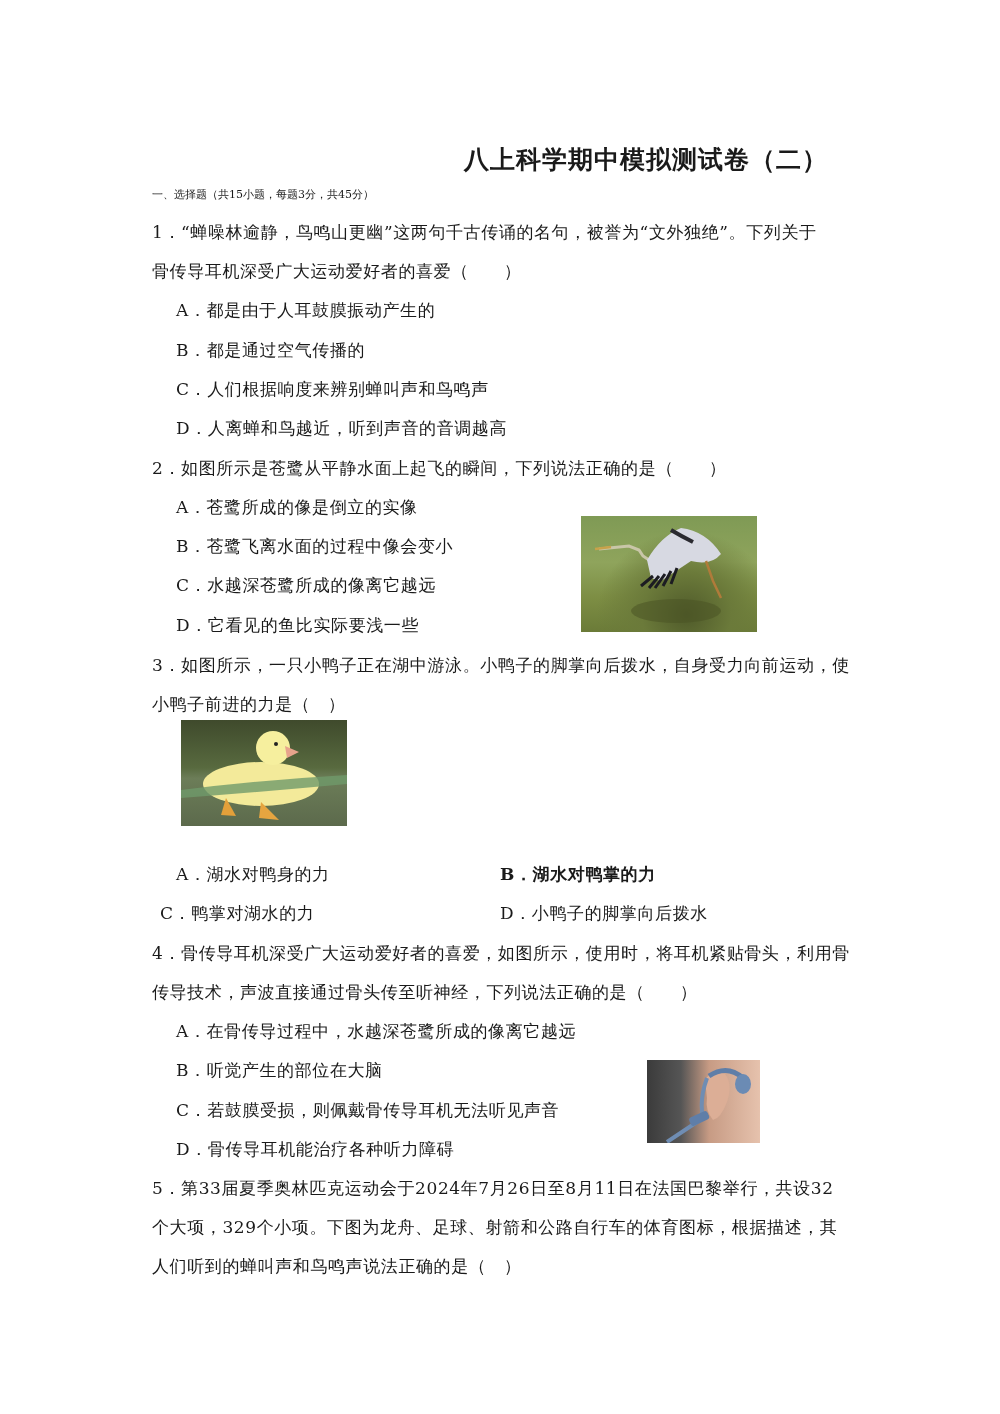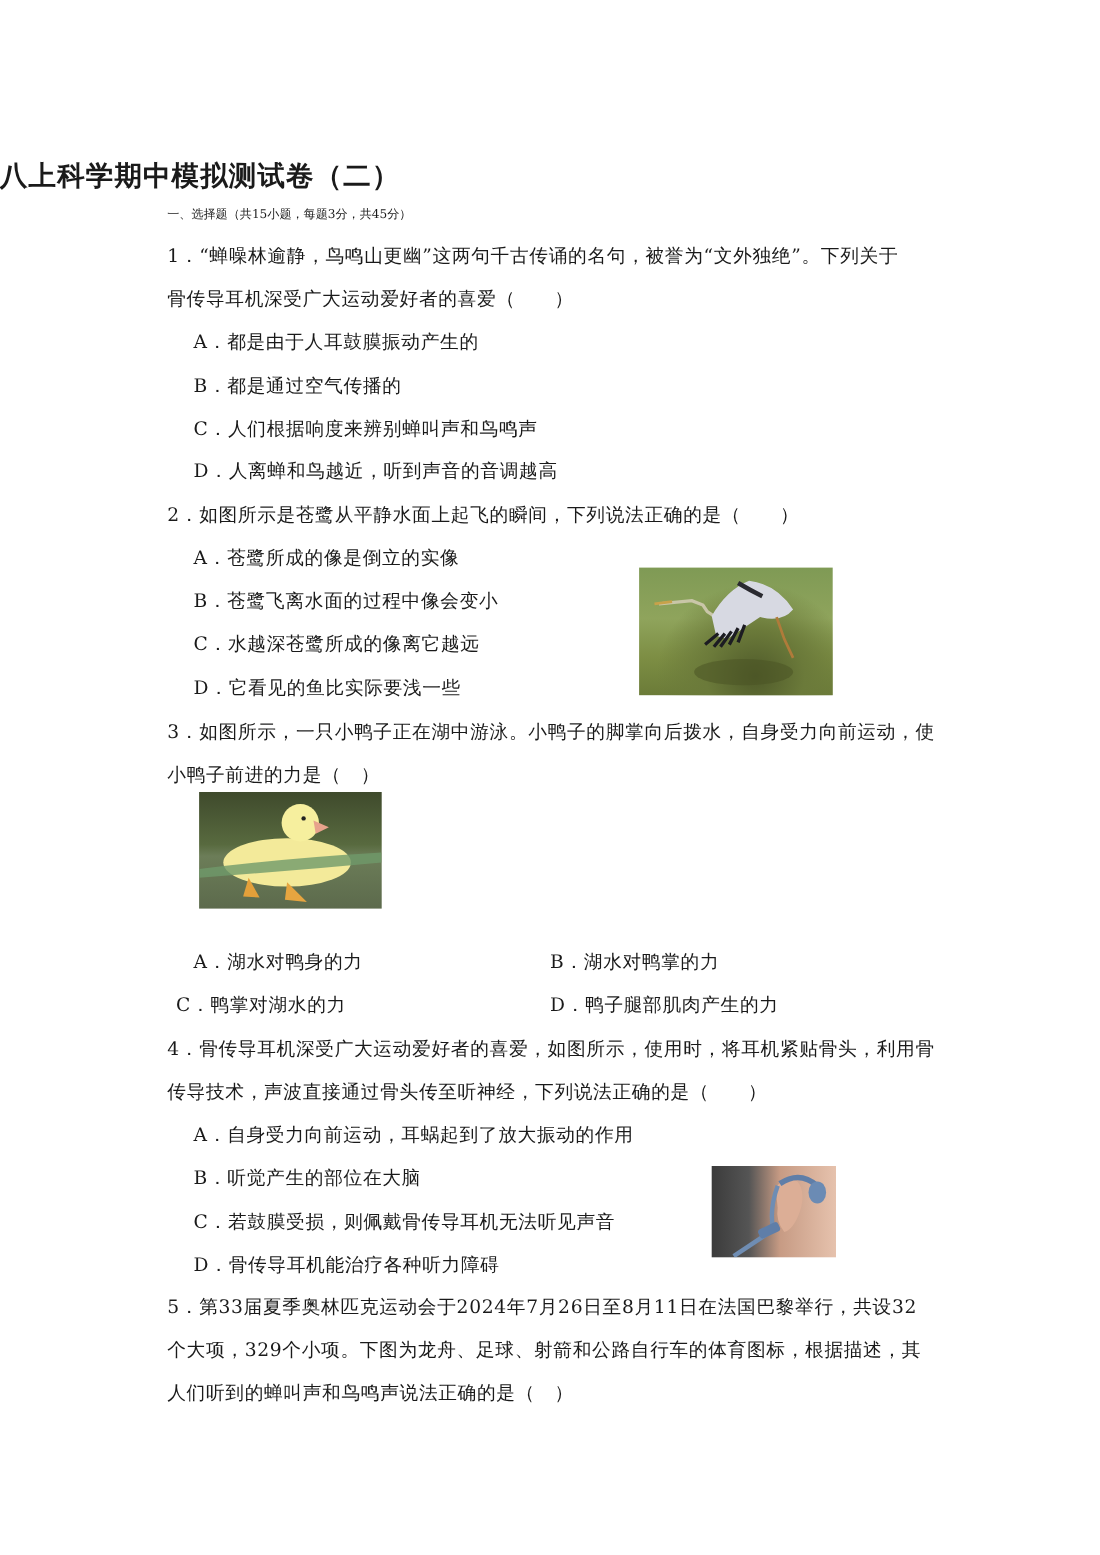--- a/index.html
+++ b/index.html
@@ -1,19 +1,19 @@
 <!DOCTYPE html>
 <html><head>
 <meta charset="utf-8">
 <style>
   html, body { margin:0; padding:0; background:#ffffff; }
   body { width:1000px; height:1414px; position:relative; overflow:hidden;
          font-family:"DejaVu Serif","Liberation Serif",serif; color:#1a1a1a; }
   .abs { position:absolute; white-space:nowrap; }
-  .title { left:0; width:828px; top:143px; text-align:left; font-size:25px; font-weight:bold;
+  .title { left:0; width:828px; top:143px; text-align:right; font-size:25px; font-weight:bold;
            font-family:"DejaVu Sans","Liberation Sans",sans-serif; letter-spacing:1px; }
   .section { left:152px; top:187px; font-size:11px; font-weight:normal; }
   .q { font-size:17px; letter-spacing:0.6px; }
   .opt { font-size:17px; letter-spacing:0.6px; }
   .img { position:absolute; overflow:hidden; }
   
   .heron { left:581px; top:516px; width:176px; height:116px;
            background: radial-gradient(ellipse at 60% 85%, #4f5a2a 0%, #6b7a3a 30%, transparent 60%),
                        linear-gradient(180deg,#7f9a55 0%,#8fa45c 40%,#7d8e44 70%,#6b7b38 100%); }
   
@@ -73,31 +73,31 @@
         <ellipse cx="80" cy="64" rx="58" ry="22" fill="#f3ea9a"></ellipse>
         <ellipse cx="92" cy="28" rx="17" ry="17" fill="#f6ef9e"></ellipse>
         <path d="M104 26 L118 32 L106 38 Z" fill="#e7a38c"></path>
         <circle cx="95" cy="24" r="2" fill="#222"></circle>
         <path d="M0 70 Q80 60 166 55 L166 64 Q80 72 0 78 Z" fill="#6f9a6a" opacity="0.8"></path>
         <path d="M45 78 L40 95 L55 96 Z" fill="#e3a03a"></path>
         <path d="M80 82 L78 98 L98 100 Z" fill="#e6a540"></path>
       </svg>
     </div>
     <div class="abs opt" style="left:176px;top:863px;"><span>A．</span><span>湖水对鸭身的力</span></div>
-    <div class="abs opt" style="left:500px;top:863px;"><span>B．</span><span>湖水对鸭掌的力</span></div>
+    <div class="abs opt" style="left:500px;top:863px;font-weight:bold;"><span>B．</span><span>湖水对鸭掌的力</span></div>
     <div class="abs opt" style="left:160px;top:902px;"><span>C．</span><span>鸭掌对湖水的力</span></div>
-    <div class="abs opt" style="left:500px;top:902px;"><span>D．</span><span>鸭子腿部肌肉产生的力</span></div>
+    <div class="abs opt" style="left:500px;top:902px;"><span>D．</span><span>小鸭子的脚掌向后拨水</span></div>
   </div>
 
   <div>
     <div class="abs q" style="left:152px;top:942px;">
       <span>4．</span><span>骨传导耳机深受广大运动爱好者的喜爱，如图所示，使用时，将耳机紧贴骨头，利用骨</span>
     </div>
     <div class="abs q" style="left:152px;top:981px;">传导技术，声波直接通过骨头传至听神经，下列说法正确的是（　　）</div>
-    <div class="abs opt" style="left:176px;top:1020px;"><span>A．</span><span>自身受力向前运动，耳蜗起到了放大振动的作用</span></div>
+    <div class="abs opt" style="left:176px;top:1020px;"><span>A．</span><span>在骨传导过程中，水越深苍鹭所成的像离它越远</span></div>
     <div class="abs opt" style="left:176px;top:1059px;"><span>B．</span><span>听觉产生的部位在大脑</span></div>
     <div class="abs opt" style="left:176px;top:1099px;"><span>C．</span><span>若鼓膜受损，则佩戴骨传导耳机无法听见声音</span></div>
     <div class="abs opt" style="left:176px;top:1138px;"><span>D．</span><span>骨传导耳机能治疗各种听力障碍</span></div>
     <div class="img ear">
       <svg width="113" height="83" viewBox="0 0 113 83">
         <path d="M58 20 Q66 8 78 14 Q86 24 80 42 Q74 58 66 60 Q58 50 60 38 Z" fill="#dcae96"></path>
         <path d="M62 16 Q80 4 96 18" stroke="#5f7ea8" stroke-width="5" fill="none"></path>
         <ellipse cx="96" cy="24" rx="8" ry="10" fill="#6b8bb4"></ellipse>
         <path d="M60 18 Q52 40 56 58 L20 82" stroke="#6f8db3" stroke-width="4" fill="none"></path>
         <rect x="42" y="54" width="20" height="9" rx="3" fill="#5f7ea8" transform="rotate(-25 52 58)"></rect>

